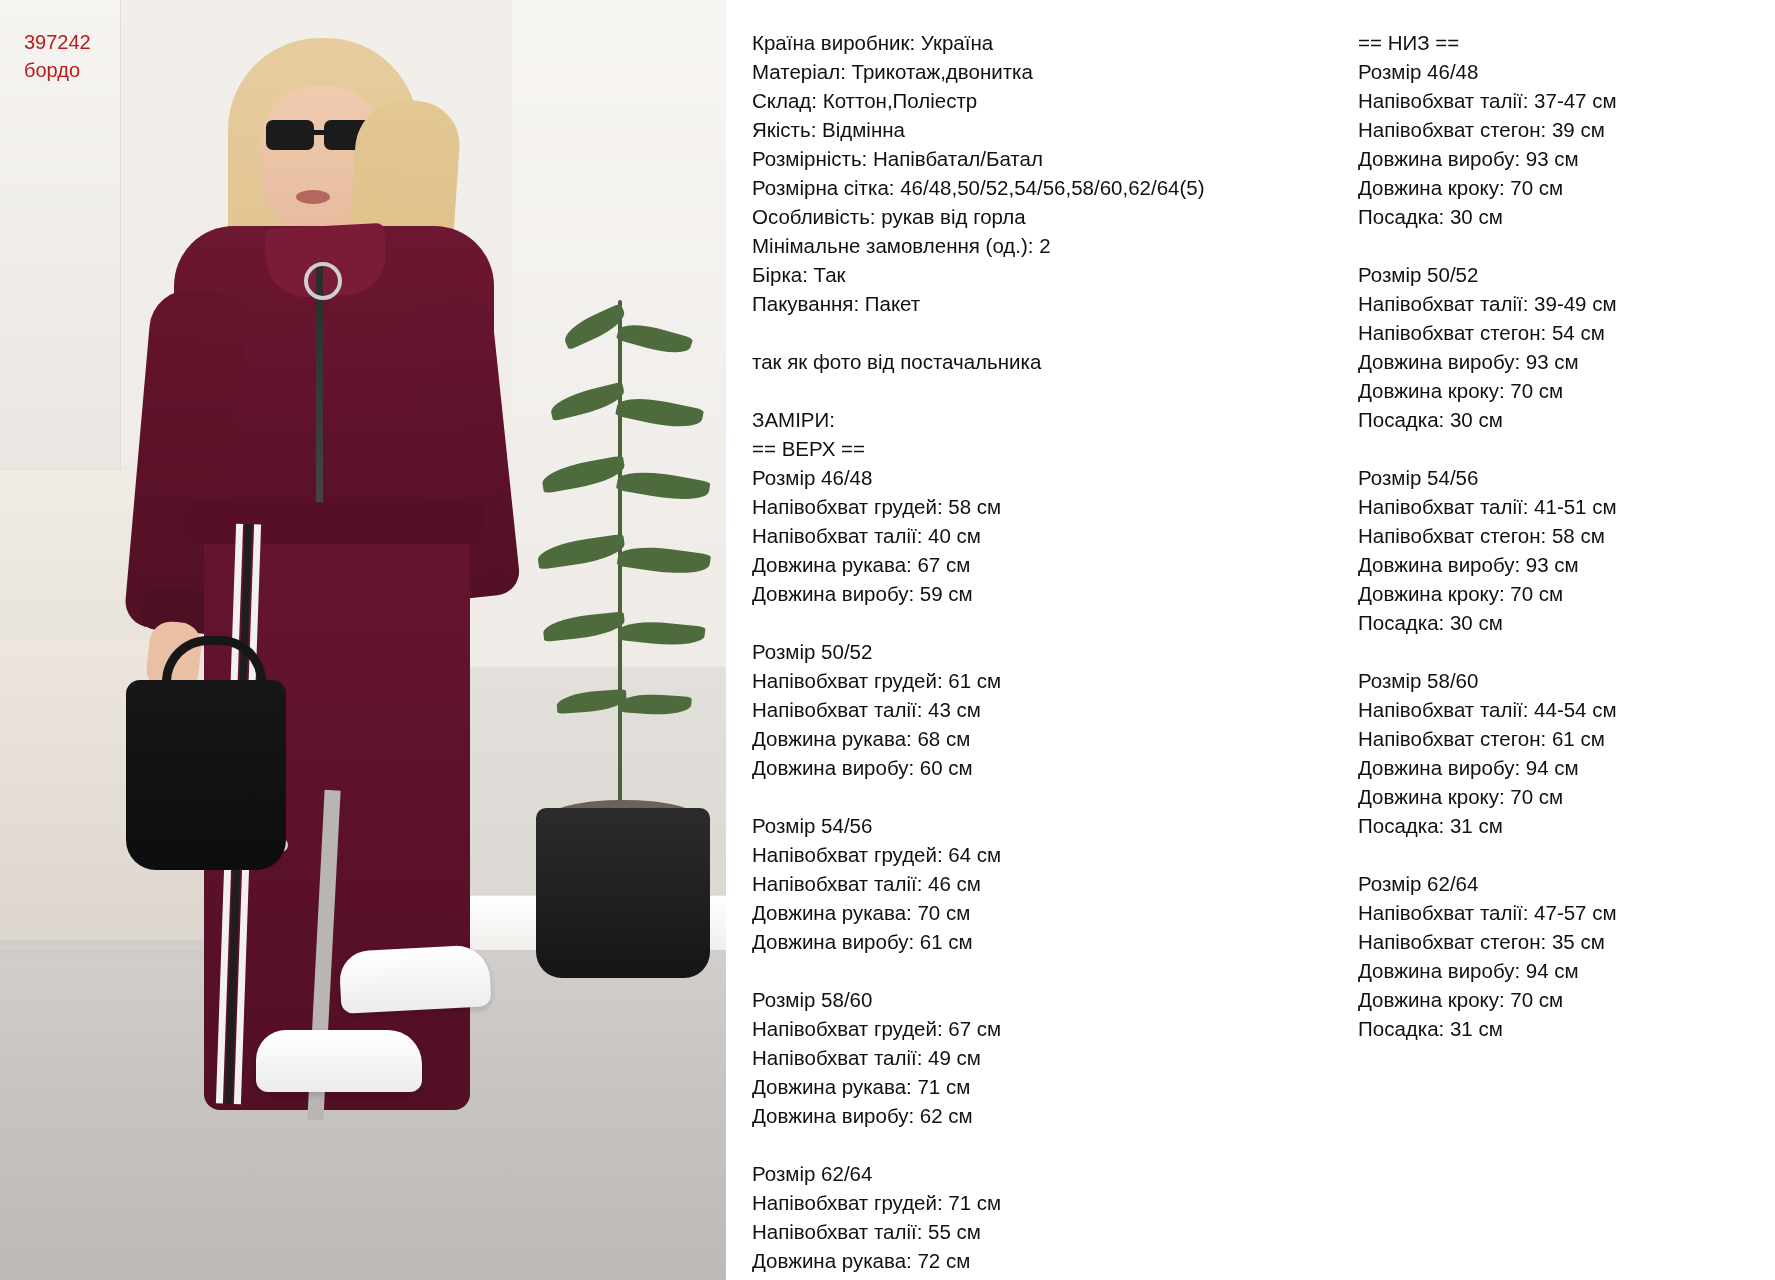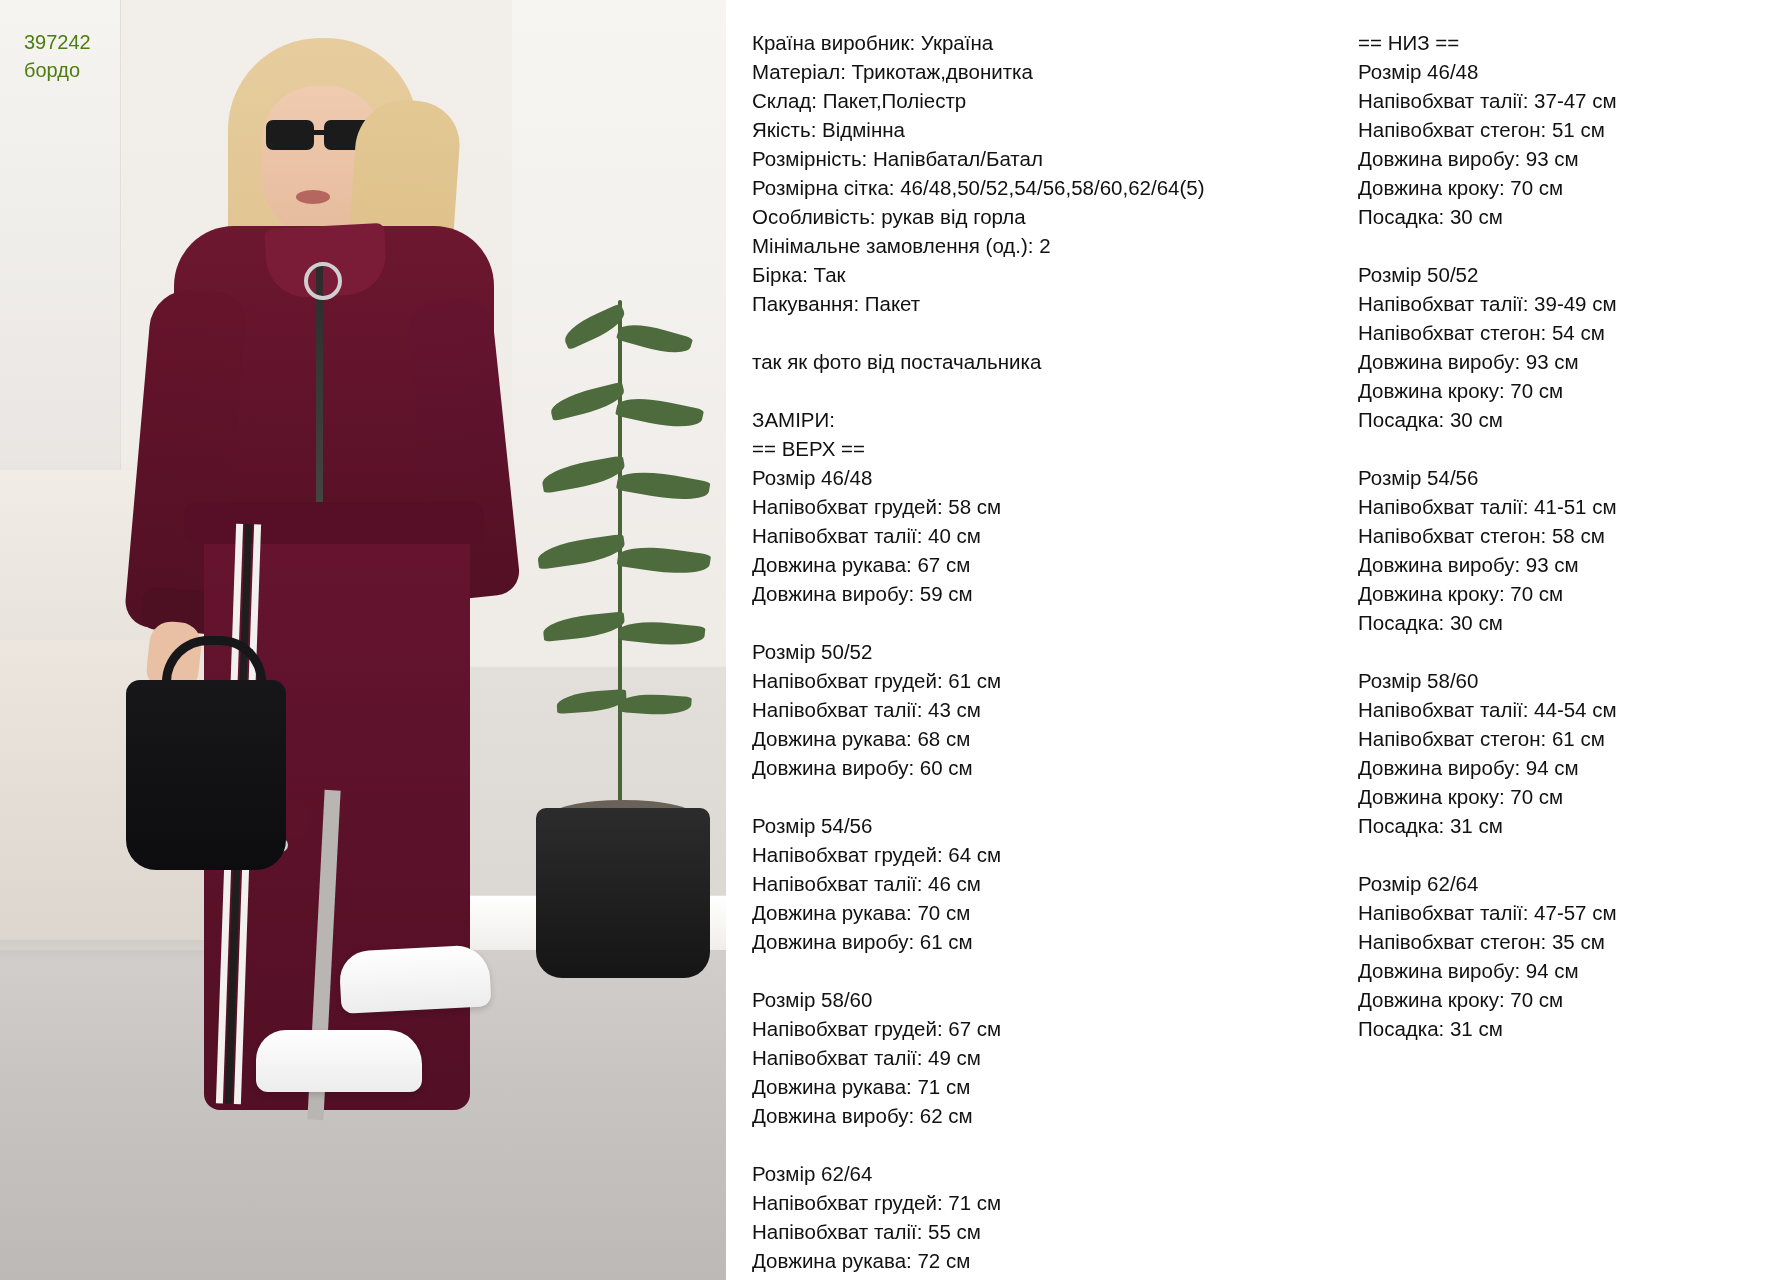--- a/index.html
+++ b/index.html
@@ -31,21 +31,21 @@
     overflow: hidden;
     background: #e9e6e2;
   }
   .sku-block {
     position: absolute;
     top: 28px;
     left: 24px;
     z-index: 40;
     font-size: 20px;
     line-height: 28px;
-    color: #4d7c0f;
+    color: #b91c1c;
   }
 
   
   .scene {
     position: absolute;
     inset: 0;
     background:
       linear-gradient(180deg, #f2efeb 0%, #efebe7 52%, #e3dfdb 52.2%, #cfcbc7 100%);
   }
   .wall-right {
@@ -369,21 +369,21 @@
       <div>397242</div>
       <div>бордо</div>
     </div>
   </div>
 
   <div class="text-area">
 
     <div class="col col-mid">
       <div class="line">Країна виробник: Україна</div>
       <div class="line">Матеріал: Трикотаж,двонитка</div>
-      <div class="line">Склад: Пакет,Поліестр</div>
+      <div class="line">Склад: Коттон,Поліестр</div>
       <div class="line">Якість: Відмінна</div>
       <div class="line">Розмірність: Напівбатал/Батал</div>
       <div class="line">Розмірна сітка: 46/48,50/52,54/56,58/60,62/64(5)</div>
       <div class="line">Особливість: рукав від горла</div>
       <div class="line">Мінімальне замовлення (од.): 2</div>
       <div class="line">Бірка: Так</div>
       <div class="line">Пакування: Пакет</div>
 
       <div class="gap"></div>
 
@@ -431,21 +431,21 @@
       <div class="line">Напівобхват талії: 55 см</div>
       <div class="line">Довжина рукава: 72 см</div>
 
     </div>
 
     <div class="col col-right">
       <div class="line">== НИЗ ==</div>
 
       <div class="line">Розмір 46/48</div>
       <div class="line">Напівобхват талії: 37-47 см</div>
-      <div class="line">Напівобхват стегон: 51 см</div>
+      <div class="line">Напівобхват стегон: 39 см</div>
       <div class="line">Довжина виробу: 93 см</div>
       <div class="line">Довжина кроку: 70 см</div>
       <div class="line">Посадка: 30 см</div>
 
       <div class="gap"></div>
 
       <div class="line">Розмір 50/52</div>
       <div class="line">Напівобхват талії: 39-49 см</div>
       <div class="line">Напівобхват стегон: 54 см</div>
       <div class="line">Довжина виробу: 93 см</div>

